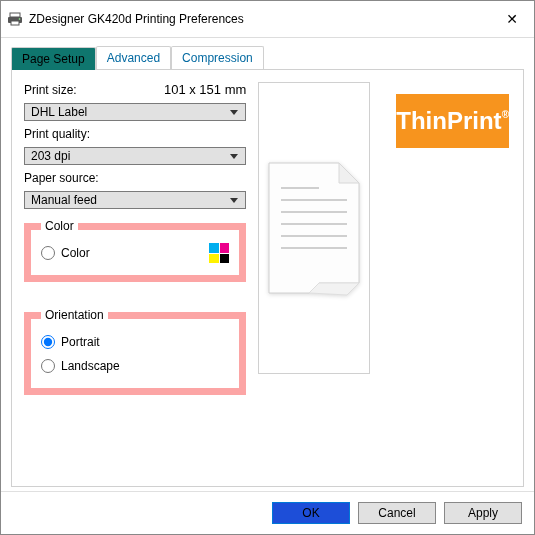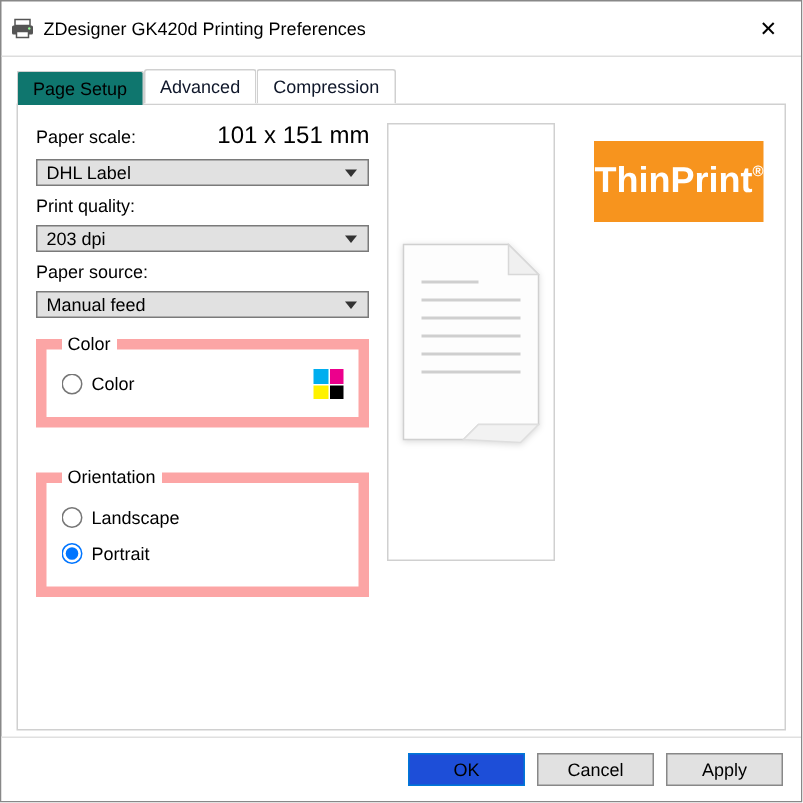--- a/index.html
+++ b/index.html
@@ -4,28 +4,28 @@
 <style>
   html,body{margin:0;padding:0;width:535px;height:535px;font-family:"Segoe UI",Tahoma,sans-serif;font-size:12px;color:#000;background:#fff;overflow:hidden}
   .window{width:535px;height:535px;border:1px solid #888;box-sizing:border-box;display:flex;flex-direction:column;background:#fff}
   .titlebar{height:30px;display:flex;align-items:center;padding:3px 6px;border-bottom:1px solid #ddd}
   .title-icon{width:16px;height:16px;margin-right:6px}
   .title-text{flex:1;font-size:12px}
   .close-x{font-size:14px;padding:4px 10px;cursor:default}
   .body{flex:1;padding:8px 10px 4px 10px;display:flex;flex-direction:column}
   .tabs{display:flex;position:relative;z-index:2}
   .tab{padding:4px 10px;border:1px solid #d0d0d0;border-bottom:none;background:#fff;font-size:12px;margin-right:0;border-radius:2px 2px 0 0}
-  .tab.inactive{background:#fff;color:#0f172a}
+  .tab.inactive{background:#fff;color:#0369a1}
   .tab.active{background:#0f766e;position:relative;top:1px}
   .panel{border:1px solid #d0d0d0;flex:1;margin-top:0;padding:12px;display:flex;gap:12px;position:relative;background:#fff}
   .left-col{width:260px;display:flex;flex-direction:column;gap:6px}
   .right-col{flex:1;display:flex;flex-direction:row;align-items:stretch;gap:12px}
   .row{display:flex;justify-content:space-between;align-items:center}
   .label{font-size:12px}
-  .dim{font-size:16px}
+  .dim{font-size:13px}
   .combo{appearance:none;-webkit-appearance:none;width:100%;height:18px;padding:1px 22px 1px 6px;font-size:12px;font-family:inherit;border:1px solid #7a7a7a;background:#e1e1e1;color:#000;position:relative}
   .combo-wrap{position:relative}
   .combo-wrap::after{content:"";position:absolute;right:8px;top:50%;margin-top:-2px;border-left:4px solid transparent;border-right:4px solid transparent;border-top:5px solid #333;pointer-events:none}
   fieldset.grp{border:7px solid #fca5a5;padding:8px 10px 10px 10px;margin:4px 0 16px 0}
   fieldset.grp legend{padding:0 4px;font-size:12px}
   .radio-row{display:flex;align-items:center;justify-content:space-between;height:24px}
   .radio-left{display:flex;align-items:center;gap:6px}
   input[type=radio]{width:14px;height:14px;margin:0}
   .sw-gray{width:20px;height:20px;display:grid;grid-template-columns:1fr 1fr;grid-template-rows:1fr 1fr;gap:1px}
   .sw-gray span:nth-child(1){background:#bbb}
@@ -70,21 +70,21 @@
       <div class="tab active">Page Setup</div>
       <div class="tab inactive">Advanced</div>
       <div class="tab inactive">Compression</div>
     </div>
 
     <div class="panel">
 
       <div class="left-col">
 
         <div class="row">
-          <span class="label">Paper scale:</span>
+          <span class="label">Print size:</span>
           <span class="dim">101 x 151 mm</span>
         </div>
         <div class="combo-wrap">
           <select class="combo">
             <option>DHL Label</option>
           </select>
         </div>
 
         <span class="label">Print quality:</span>
         <div class="combo-wrap">
@@ -113,28 +113,28 @@
                 <span></span>
                 <span></span>
               </span>
           </div>
         </fieldset>
 
         <fieldset class="grp">
           <legend>Orientation</legend>
           <div class="radio-row">
             <label class="radio-left">
-              <input type="radio" name="orient" style="">
-              <span>Landscape</span>
+              <input type="radio" name="orient" checked="" style="">
+              <span>Portrait</span>
             </label>
           </div>
           <div class="radio-row">
             <label class="radio-left">
-              <input type="radio" name="orient" checked="" style="">
-              <span>Portrait</span>
+              <input type="radio" name="orient" style="">
+              <span>Landscape</span>
             </label>
           </div>
         </fieldset>
 
       </div>
 
       <div class="right-col">
         <div class="preview">
           <svg class="page-svg" width="110" height="140" viewBox="0 0 110 140">
             <polygon points="10,5 80,5 100,25 100,125 60,125 50,135 10,135" fill="#fdfdfd" stroke="#d0d0d0"></polygon>

